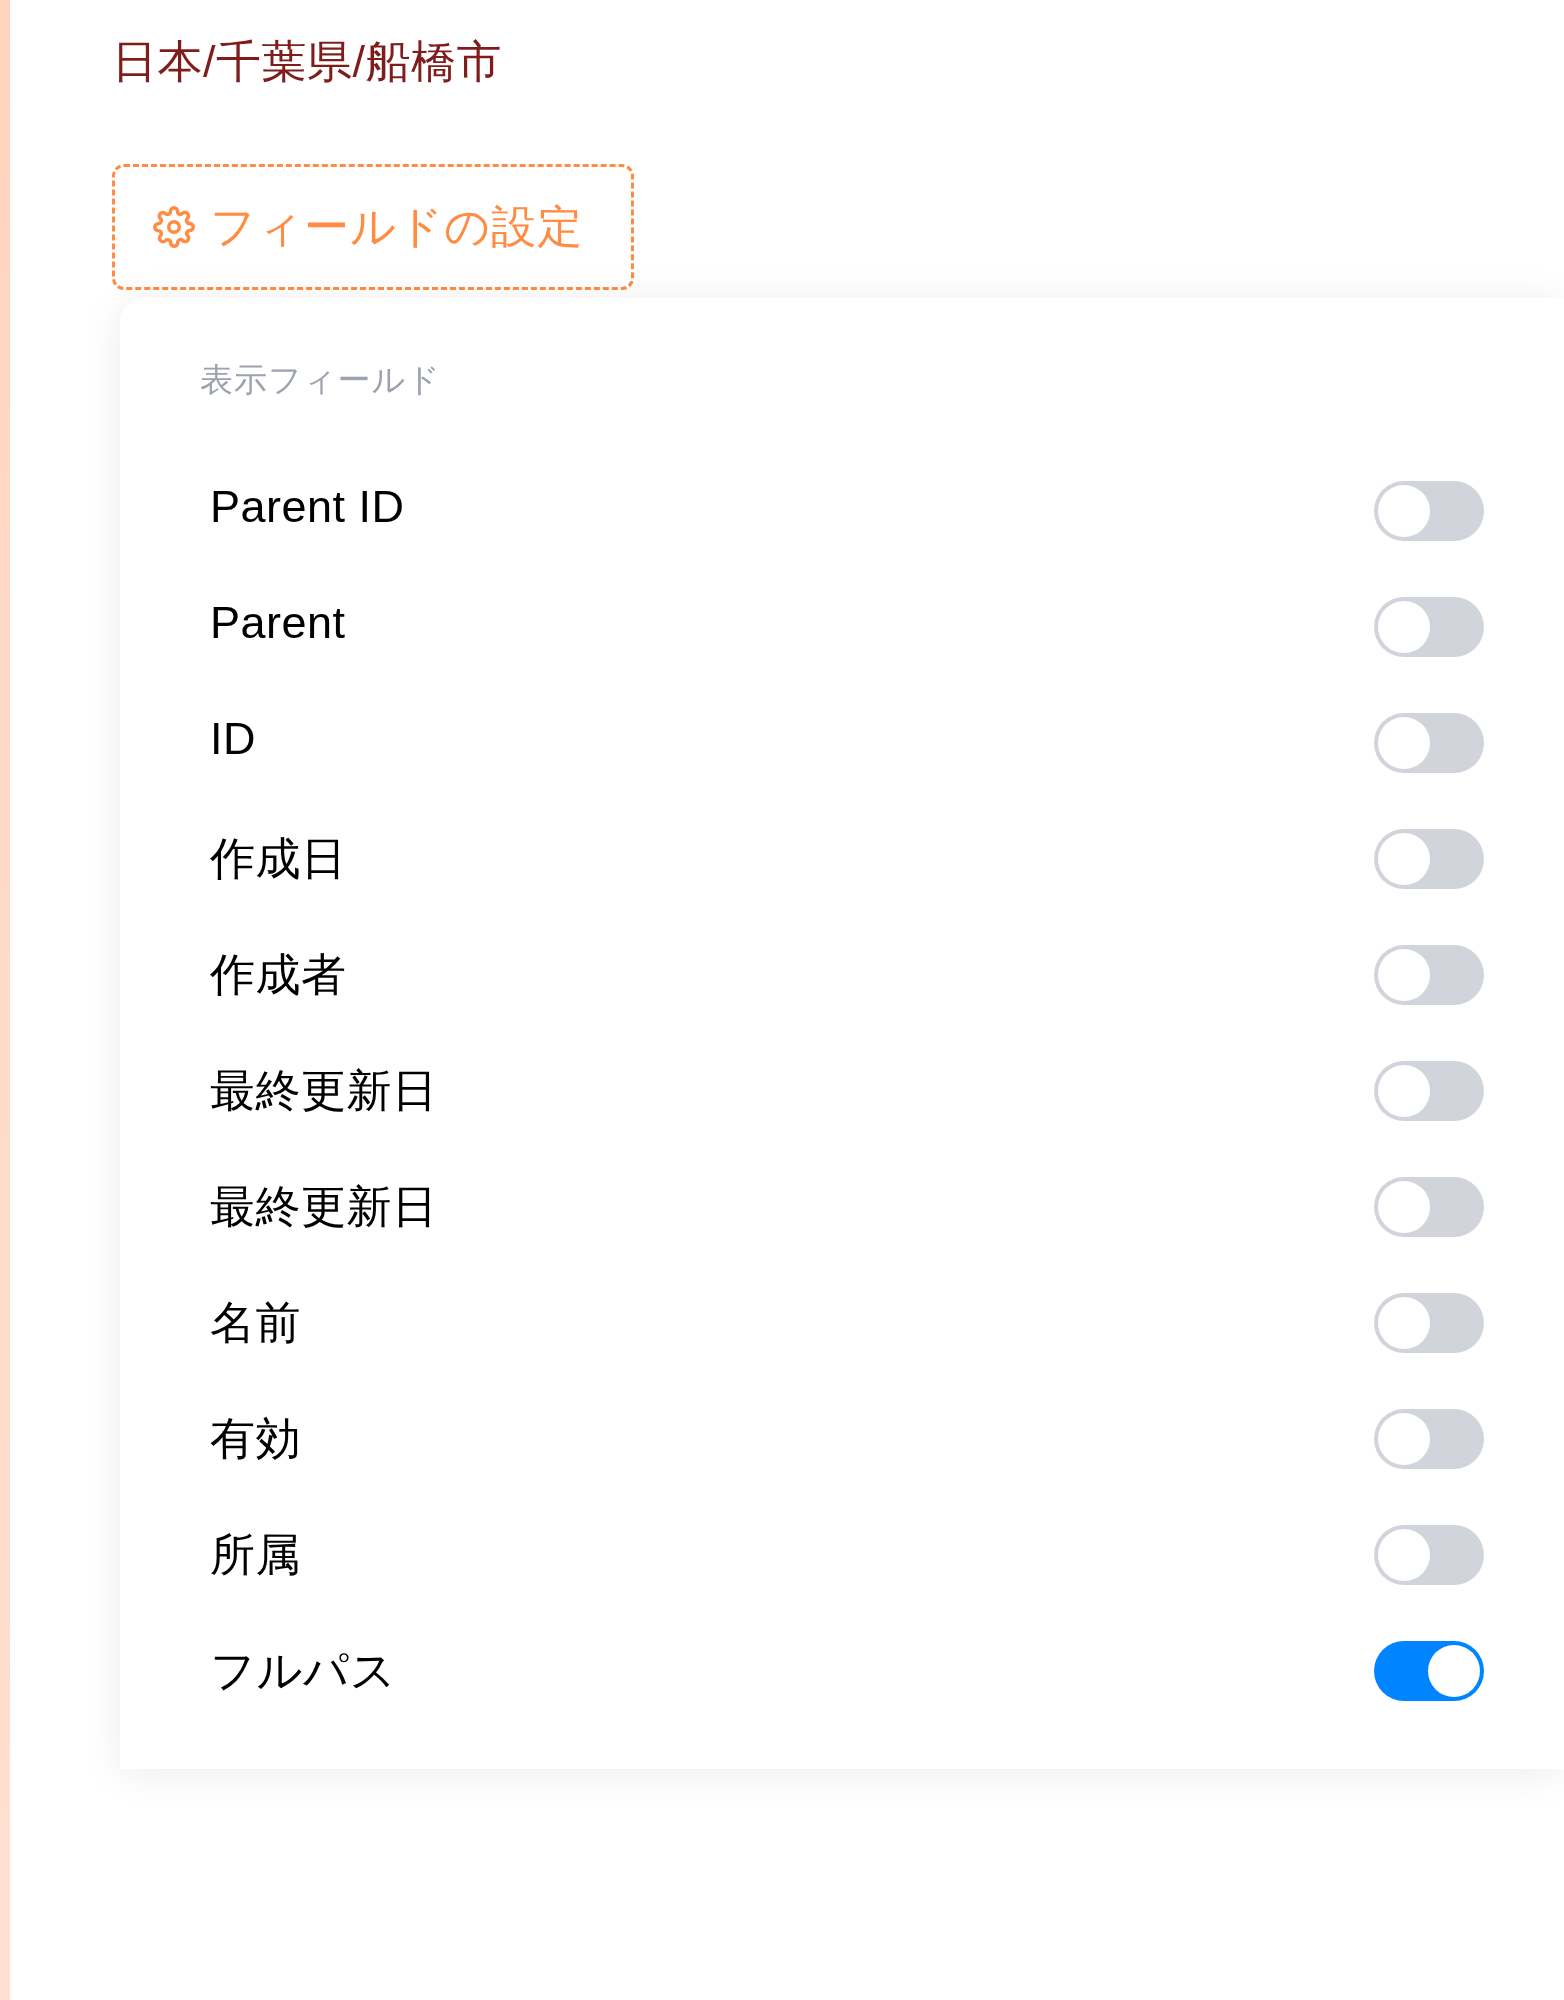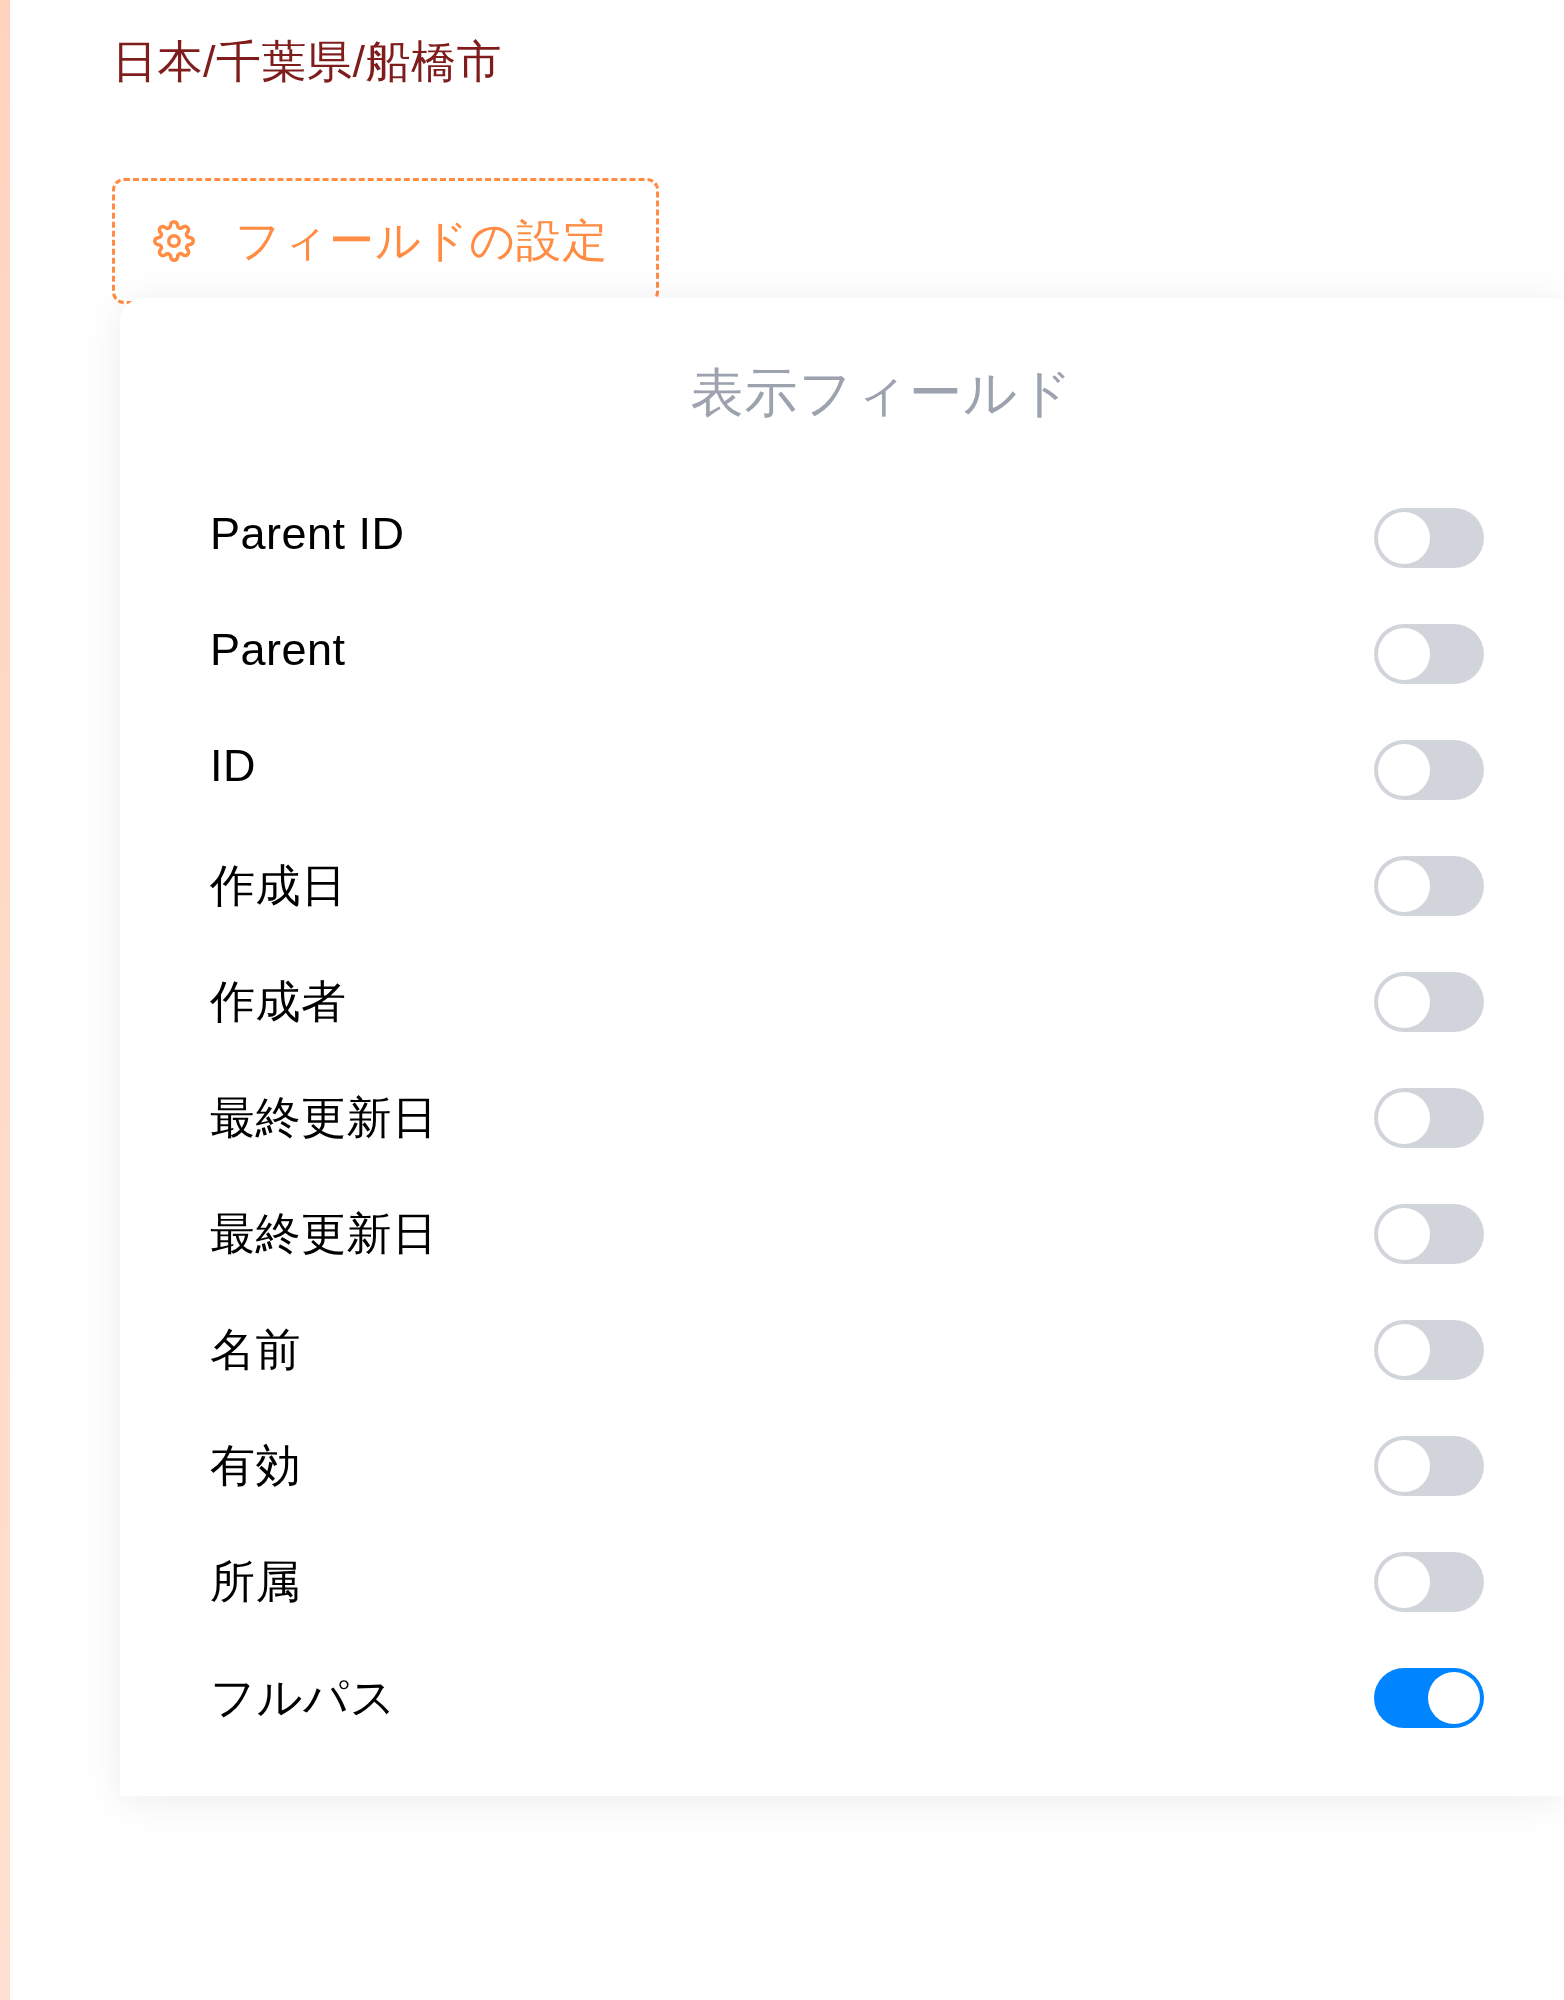--- a/index.html
+++ b/index.html
@@ -26,24 +26,24 @@
       position: absolute;
       left: 112px;
       top: 32px;
       font-size: 45px;
       color: #7f1d1d;
       letter-spacing: 0.5px;
     }
     .field-settings-btn {
       position: absolute;
       left: 112px;
-      top: 178px;
+      top: 164px;
       display: flex;
       align-items: center;
-      gap: 40px;
+      gap: 15px;
       padding: 30px 48px 30px 38px;
       border: 3px dashed #ff8c42;
       border-radius: 12px;
       cursor: pointer;
       color: #ff8c42;
     }
     .gear-icon {
       width: 42px;
       height: 42px;
       flex-shrink: 0;
@@ -58,26 +58,25 @@
       left: 120px;
       top: 298px;
       right: 0;
       background: #fff;
       border-radius: 24px 0 0 0;
       box-shadow: 0 4px 40px rgba(0,0,0,0.08);
       padding-top: 60px;
       padding-bottom: 40px;
     }
     .panel-header {
-      font-size: 53px;
+      font-size: 33px;
       color: #9ca3af;
       padding-left: 80px;
       margin-bottom: 50px;
       letter-spacing: 1px;
-      text-align: center;
     }
     .field-row {
       display: flex;
       align-items: flex-start;
       justify-content: space-between;
       padding: 28px 80px 28px 90px;
     }
     .field-label {
       font-size: 45px;
       color: #000;

